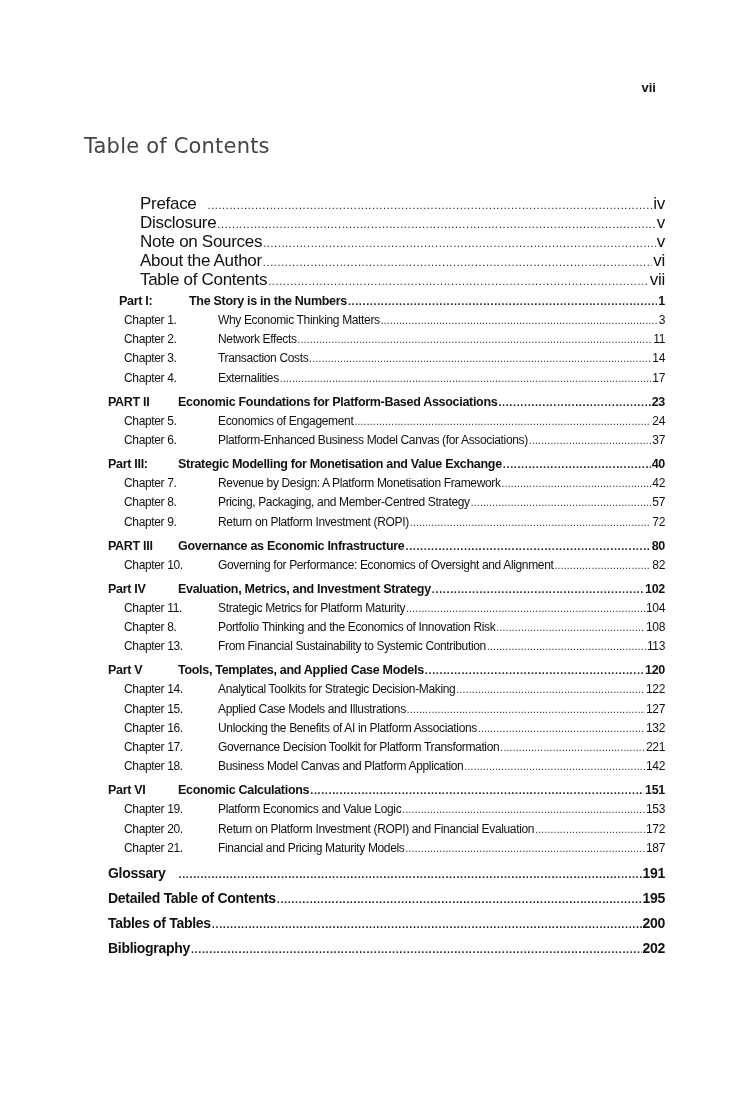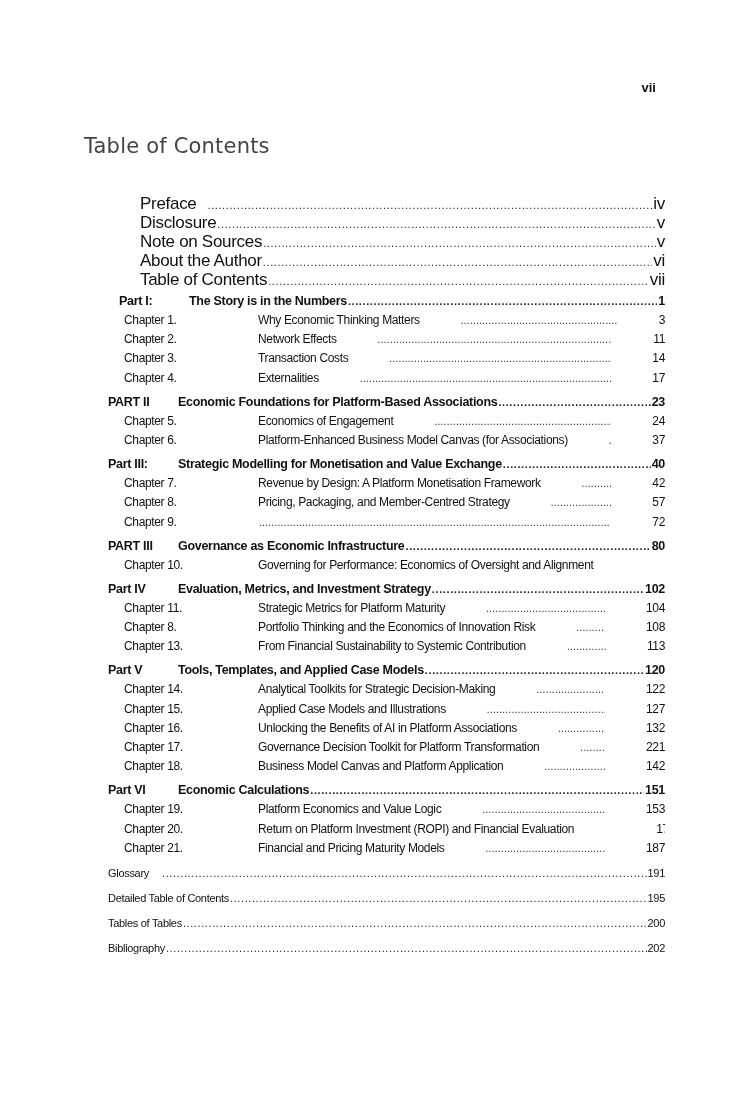--- a/index.html
+++ b/index.html
@@ -100,37 +100,36 @@
       font-weight: bold;
     }
     
     .chapter {
       font-size: 12px;
       height: 19.2px;
       line-height: 19.2px;
       padding-left: 16px;
       color: #111;
       letter-spacing: -0.35px;
-      gap: 40px;
     }
     .chapter .clabel {
       width: 94px;
       flex: 0 0 94px;
     }
     .chapter .ctitle {
       flex: 0 0 auto;
     }
     .chapter .leader {
       font-size: 10px;
       letter-spacing: 0.3px;
     }
     
     .back {
-      font-weight: normal;
-      font-size: 11px;
+      font-weight: bold;
+      font-size: 14px;
       height: 25px;
       line-height: 25px;
       color: #111;
       letter-spacing: -0.3px;
     }
     .back.first-back {
       margin-top: 3px;
     }
     .back .btitle-gap {
       margin-right: 12px;
@@ -233,20 +232,21 @@
     <span class="pg">42</span>
   </div>
   <div class="row chapter">
     <span class="clabel">Chapter 8.</span>
     <span class="ctitle">Pricing, Packaging, and Member-Centred Strategy</span>
     <span class="leader"></span>
     <span class="pg">57</span>
   </div>
   <div class="row chapter">
     <span class="clabel">Chapter 9.</span>
+    <span class="ctitle">Return on Platform Investment (ROPI)</span>
     <span class="leader"></span>
     <span class="pg">72</span>
   </div>
 
   <div class="row part">
     <span class="plabel">PART III</span>
     <span class="ptitle">Governance as Economic Infrastructure</span>
     <span class="leader"></span>
     <span class="pg">80</span>
   </div>

